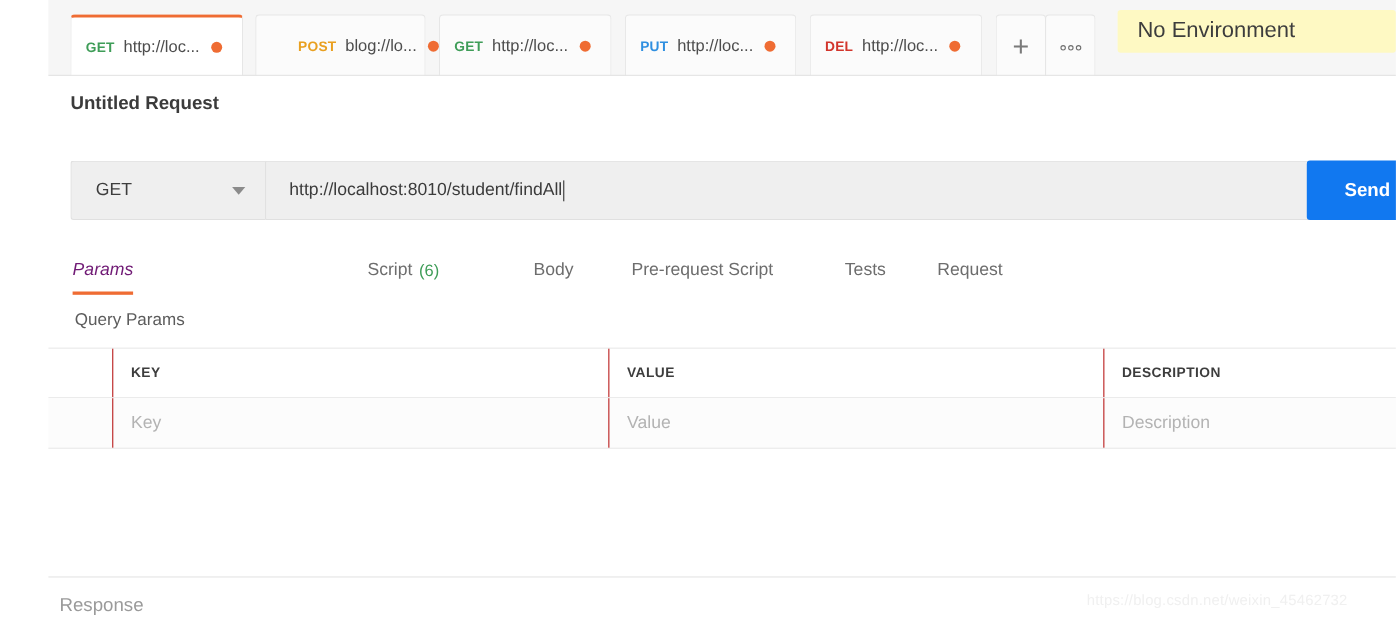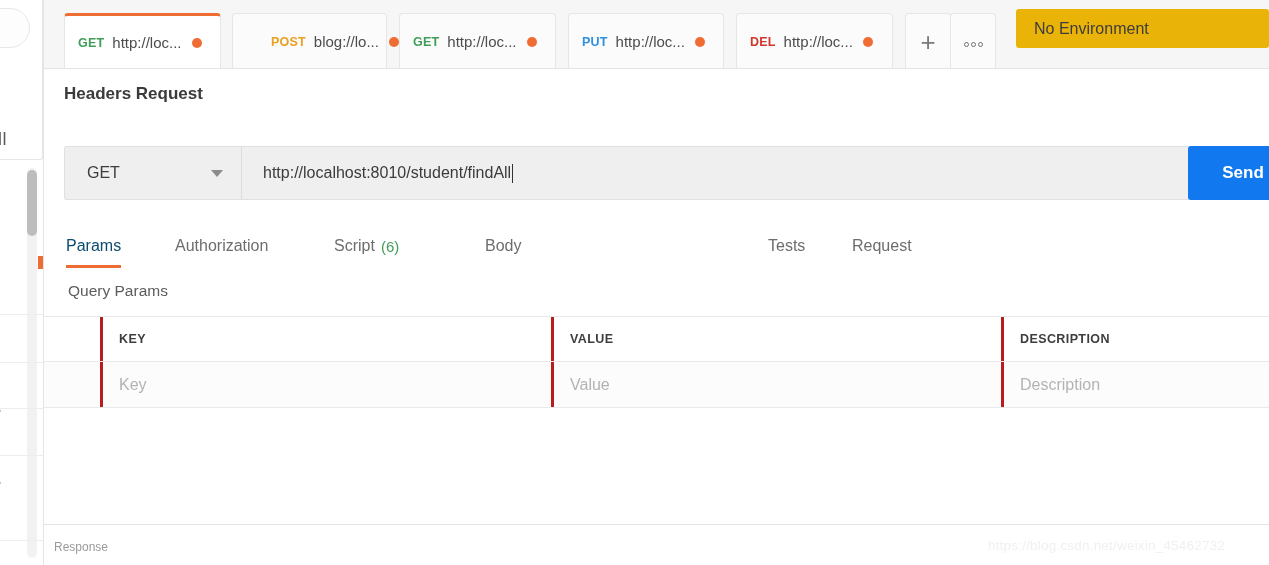--- a/index.html
+++ b/index.html
@@ -101,23 +101,23 @@
   }
   .plus-glyph { font-size: 26px; color: #7a7a7a; line-height: 1; font-weight: 300; }
   .dots-glyph { font-size: 15px; color: #6f6f6f; letter-spacing: 1.5px; }
   .dots-glyph span {
     display: inline-block; width: 5px; height: 5px; border-radius: 50%;
     border: 1px solid #6f6f6f; margin: 0 1px;
   }
 
   .env-selector {
     position: absolute; left: 972px; top: 9px; width: 253px; height: 39px;
-    background: #eab308; border-radius: 3px;
+    background: #fef9c3; border-radius: 3px;
     display: flex; align-items: center; padding: 0 18px;
-    font-size: 16px; color: #3d3d3d; cursor: pointer;
+    font-size: 20px; color: #3d3d3d; cursor: pointer;
   }
 
   
   .req-name {
     position: absolute; left: 20px; top: 84px;
     font-size: 17px; color: #3b3b3b; font-weight: bold;
   }
 
   
   .url-row { position: absolute; left: 20px; top: 146px; height: 54px; }
@@ -154,21 +154,21 @@
 
   
   .subtabs {
     position: absolute; left: 0; top: 224px; width: 1225px; height: 44px;
   }
   .subtab {
     position: absolute; top: 0; height: 44px;
     display: flex; align-items: center; gap: 6px;
     font-size: 16px; color: #6d6d6d; cursor: pointer; white-space: nowrap;
   }
-  .subtab.active { color: #0c4a6e; }
+  .subtab.active { color: #701a75; font-style: italic; }
   .subtab .bar {
     position: absolute; left: 0; bottom: 0; width: 100%; height: 3px;
     background: #ef6c33; display: none;
   }
   .subtab.active .bar { display: block; }
   .count-badge { color: #3f9d58; font-size: 15px; }
 
   
   .qp-title {
     position: absolute; left: 24px; top: 282px;
@@ -177,67 +177,51 @@
   .params-table {
     position: absolute; left: 0px; top: 316px; width: 1225px;
   }
   .ptr {
     display: flex; width: 1225px; height: 46px;
     border-top: 1px solid #e9e9e9; border-bottom: 1px solid #e9e9e9;
   }
   .ptr.body-row { border-top: none; background: #fcfcfc; }
   .pcell {
     display: flex; align-items: center; padding-left: 16px;
-    border-right: 3px solid #b91c1c; height: 100%;
+    border-right: 1px solid #b91c1c; height: 100%;
   }
   .pcell.check-col { width: 59px; padding-left: 0; }
   .pcell.key-col { width: 451px; }
   .pcell.val-col { width: 450px; }
   .pcell.desc-col { width: 265px; border-right: none; align-items: center; }
   .phead {
     font-size: 12.5px; font-weight: bold; color: #3d3d3d; letter-spacing: .4px;
   }
   .pplaceholder { font-size: 16px; color: #b3b3b3; }
 
   
   .resp-divider {
     position: absolute; left: 0; top: 524px; width: 1225px; height: 1px;
     background: #e4e4e4;
   }
   .resp-title {
     position: absolute; left: 10px; top: 540px;
-    font-size: 12px; color: #9a9a9a;
+    font-size: 17px; color: #9a9a9a;
   }
   .watermark {
     position: absolute; left: 944px; top: 538px;
     font-size: 13.5px; color: #f0f0f0; letter-spacing: .2px;
     white-space: nowrap;
   }
 </style>
 </head>
 <body>
 
 <div id="app">
 
-  <div class="sidebar-strip">
-    <div class="sb-panel-top"></div>
-    <div class="sb-pill"></div>
-    <div class="sb-frag sb-frag-all">ll</div>
-    <div class="sb-scroll-track"></div>
-    <div class="sb-scroll-thumb"></div>
-    <div class="sb-orange-mark"></div>
-    <div class="sb-sep" style="top:314px"></div>
-    <div class="sb-sep" style="top:362px"></div>
-    <div class="sb-sep" style="top:408px"></div>
-    <div class="sb-sep" style="top:455px"></div>
-    <div class="sb-sep" style="top:540px"></div>
-    <div class="sb-frag sb-frag-s1">/</div>
-    <div class="sb-frag sb-frag-s2">/</div>
-    <div class="sb-right-edge"></div>
-  </div>
 
   <div class="main">
 
     <div class="tabbar">
       <div class="tabs-scroll">
 
         <div class="req-tab active" style="left:20px;width:157px">
           <span class="tab-method m-get">GET</span>
           <span class="tab-url">http://loc...</span>
           <span class="tab-dot"></span>
@@ -275,50 +259,50 @@
           <span class="dots-glyph"><span></span><span></span><span></span></span>
         </div>
       </div>
 
       <div class="env-selector">
         <span>No Environment</span>
       </div>
       <div class="tabbar-underline"></div>
     </div>
 
-    <div class="req-name">Headers Request</div>
+    <div class="req-name">Untitled Request</div>
 
     <div class="url-row">
       <div class="method-box">
         <span class="method-label">GET</span>
         <span class="caret"></span>
       </div>
       <div class="url-input" title="Enter request URL">
         <span>http://localhost:8010/student/findAll</span>
           <span class="caret-bar"></span>
       </div>
       <button class="send-btn">Send</button>
     </div>
 
     <div class="subtabs">
       <div class="subtab active" style="left:22px">
         <span>Params</span>
         <span class="bar"></span>
       </div>
-      <div class="subtab" style="left:131px">
-        <span>Authorization</span>
-
-      </div>
       <div class="subtab" style="left:290px">
         <span>Script</span>
         <span class="count-badge">(6)</span>
 
       </div>
       <div class="subtab" style="left:441px">
         <span>Body</span>
+
+      </div>
+      <div class="subtab" style="left:530px">
+        <span>Pre-request Script</span>
 
       </div>
       <div class="subtab" style="left:724px">
         <span>Tests</span>
 
       </div>
       <div class="subtab" style="left:808px">
         <span>Request</span>
 
       </div>

